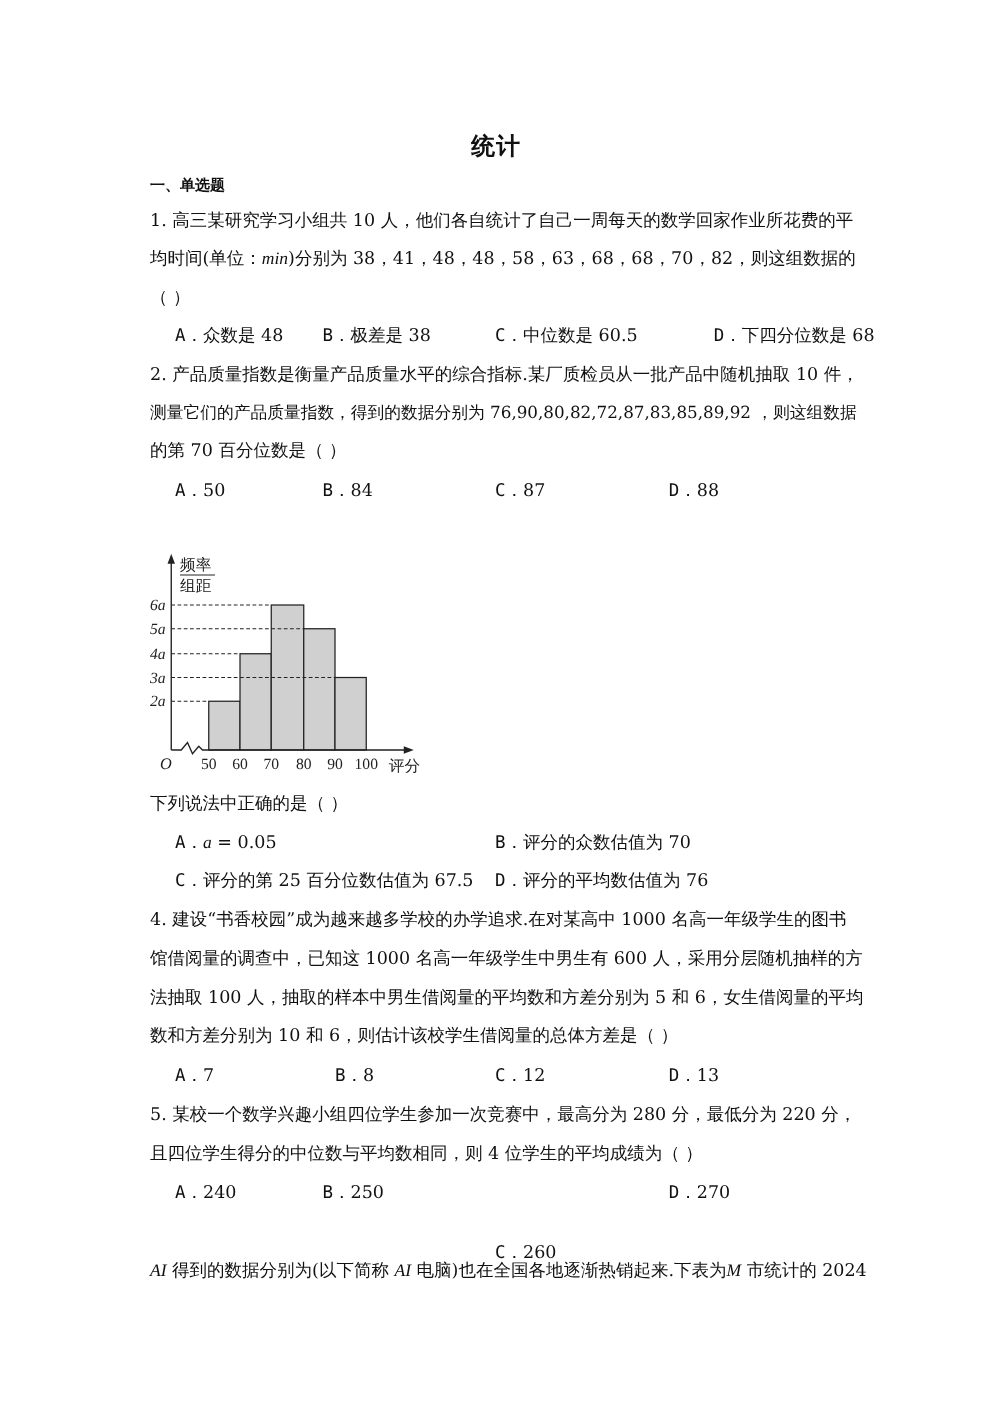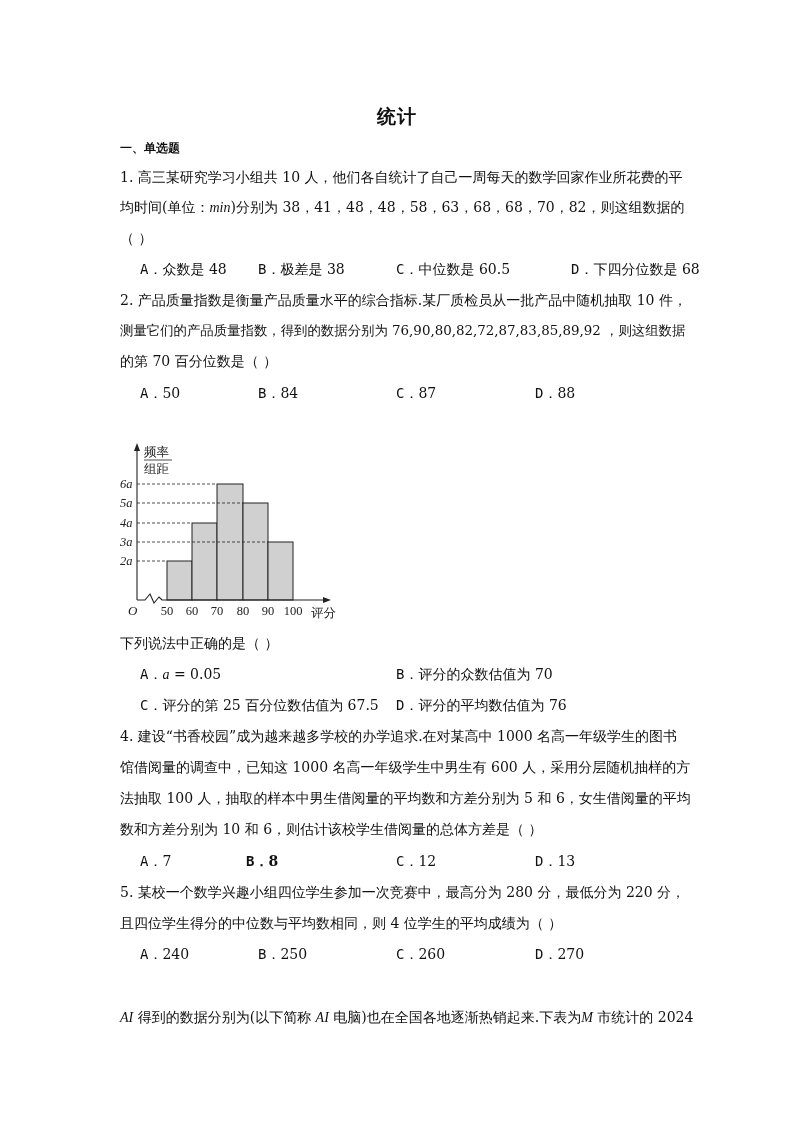--- a/index.html
+++ b/index.html
@@ -114,34 +114,34 @@
 
   <div class="line" style="top:727px;">
     <span>4.</span>
     <span>建设“书香校园”成为越来越多学校的办学追求.在对某高中 1000 名高一年级学生的图书</span>
   </div>
   <div class="line" style="top:758px;">馆借阅量的调查中，已知这 1000 名高一年级学生中男生有 600 人，采用分层随机抽样的方</div>
   <div class="line" style="top:789px;">法抽取 100 人，抽取的样本中男生借阅量的平均数和方差分别为 5 和 6，女生借阅量的平均</div>
   <div class="line" style="top:820px;">数和方差分别为 10 和 6，则估计该校学生借阅量的总体方差是（    ）</div>
   <div class="opts" style="top:852px;">
     <span class="opt" style="left:0px;"><span class="lab">A．</span><span>7</span></span>
-    <span class="opt" style="left:106px;font-weight:bold;"><span class="lab">B．</span><span>8</span></span>
+    <span class="opt" style="left:128px;"><span class="lab">B．</span><span>8</span></span>
     <span class="opt" style="left:256px;"><span class="lab">C．</span><span>12</span></span>
     <span class="opt" style="left:395px;"><span class="lab">D．</span><span>13</span></span>
   </div>
 
   <div class="line" style="top:883px;">
     <span>5.</span>
     <span>某校一个数学兴趣小组四位学生参加一次竞赛中，最高分为 280 分，最低分为 220 分，</span>
   </div>
   <div class="line" style="top:914px;">且四位学生得分的中位数与平均数相同，则 4 位学生的平均成绩为（    ）</div>
   <div class="opts" style="top:945px;">
     <span class="opt" style="left:0px;"><span class="lab">A．</span><span>240</span></span>
     <span class="opt" style="left:118px;"><span class="lab">B．</span><span>250</span></span>
-    <span class="opt" style="left:256px;"><span class="lab">C．</span><span>260</span></span>
+    <span class="opt" style="left:256px;margin-top:48px;"><span class="lab">C．</span><span>260</span></span>
     <span class="opt" style="left:395px;"><span class="lab">D．</span><span>270</span></span>
   </div>
 
   <div class="line" style="top:1008px;">
     <i class="var">AI</i><span> 得到的数据分别为(以下简称 </span><i class="var">AI</i><span> 电脑)也在全国各地逐渐热销起来.下表为</span><i class="var">M</i><span> 市统计的 2024</span>
   </div>
 
 </div>
 
 </body></html>

